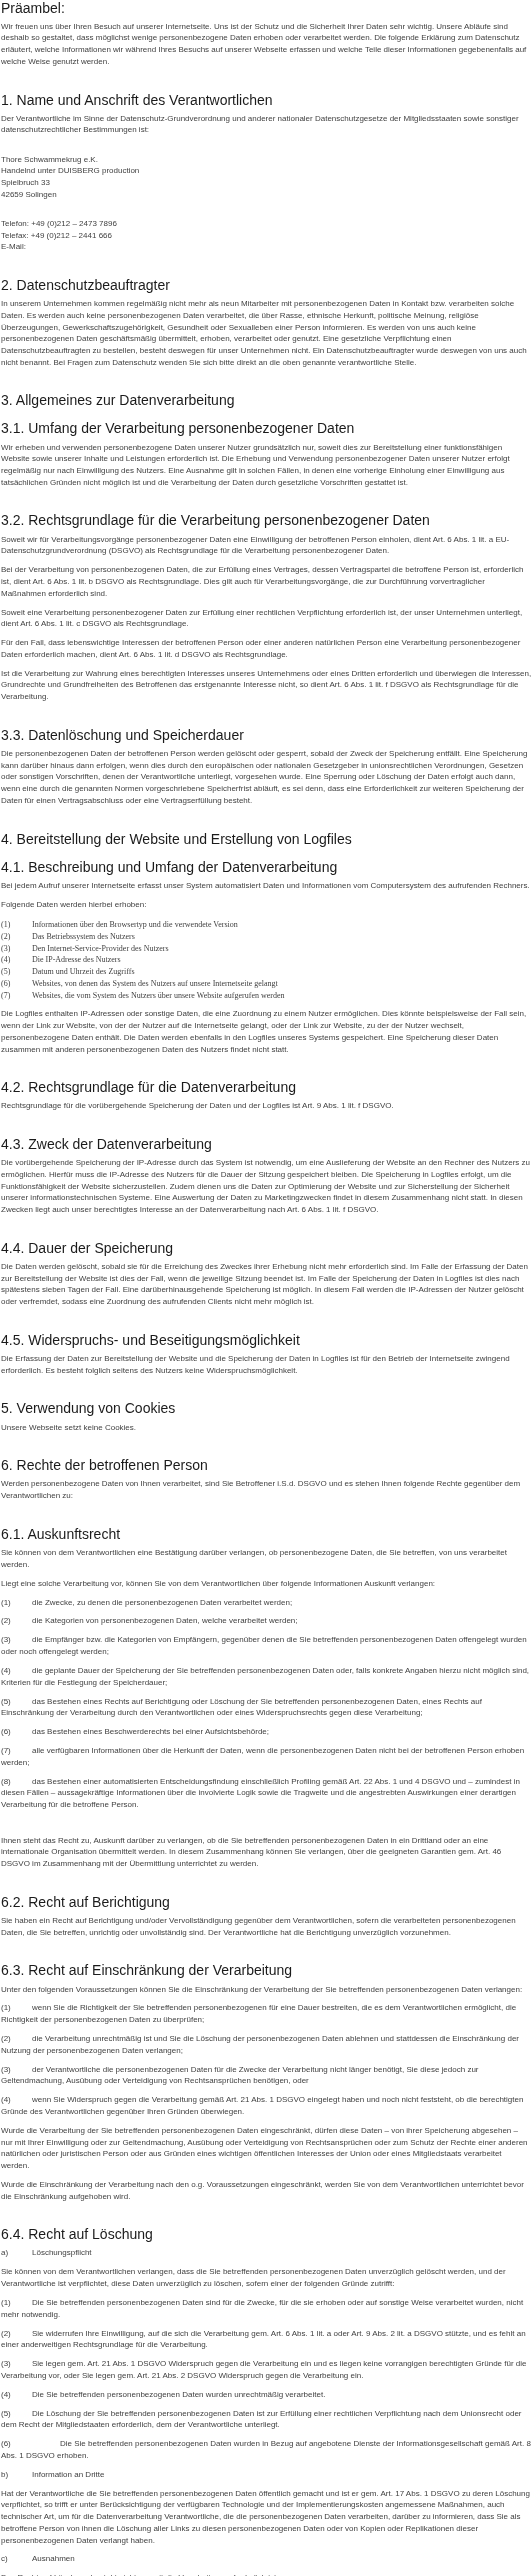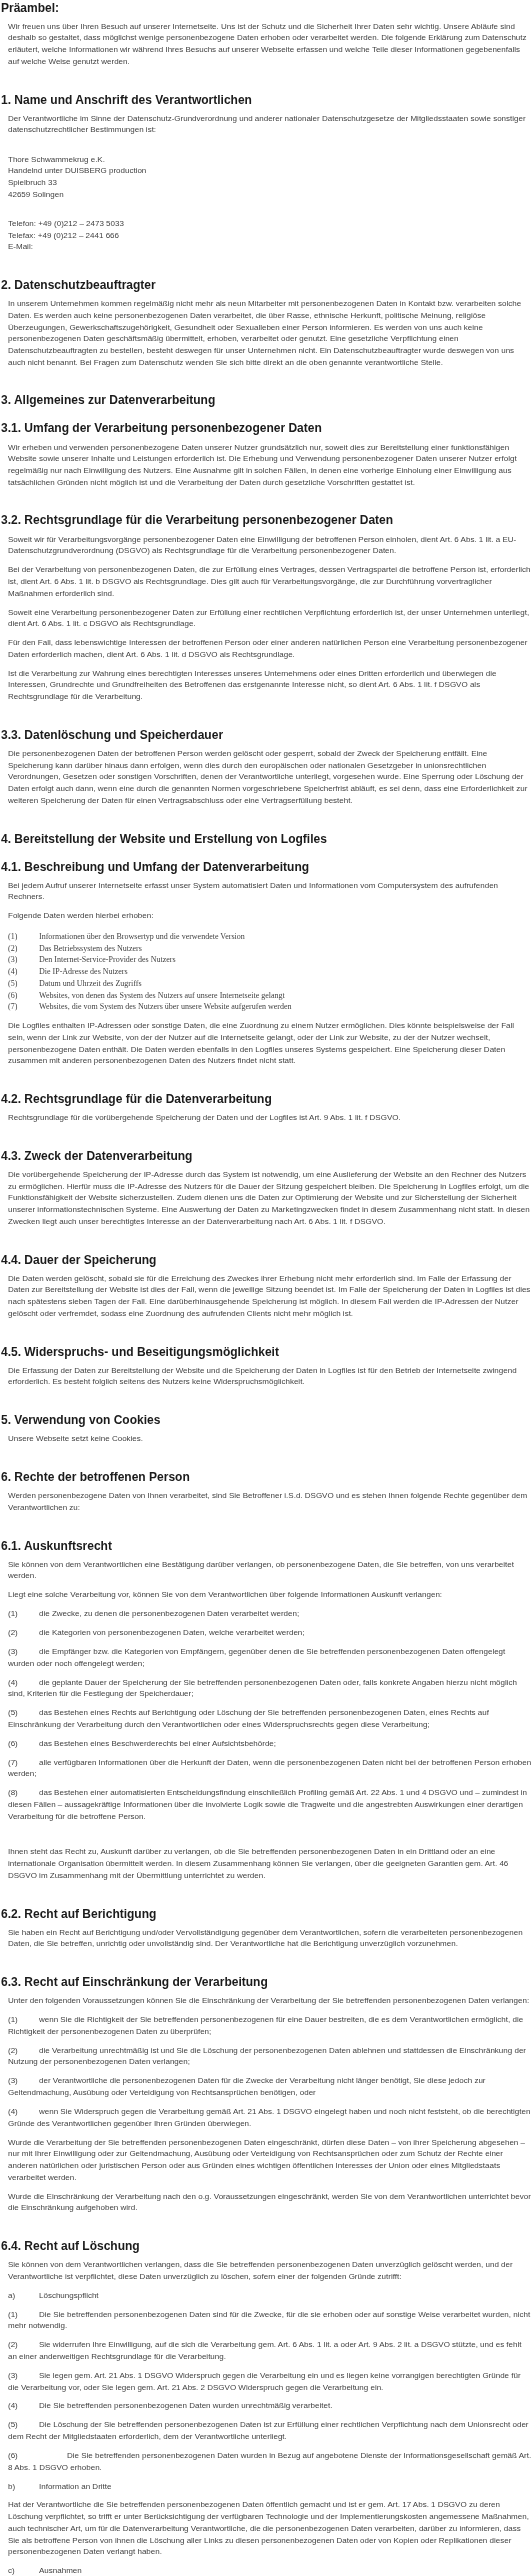--- a/index.html
+++ b/index.html
@@ -5,26 +5,26 @@
   html, body { margin: 0; padding: 0; background: #ffffff; }
   body {
     width: 532px;
     font-family: "Liberation Sans", "DejaVu Sans", sans-serif;
     color: #3f3f3f;
     font-size: 8px;
     line-height: 11.7px;
     -webkit-font-smoothing: antialiased;
   }
   .doc { padding: 1.5px 0.5px 13.4px 1px; }
-  .p  { margin: 0 0 7.2px 0; padding-left: 7px; }
+  .p  { margin: 0 0 7.2px 0; }
   .h  {
     margin: 26px 0 7.2px 0;
-    font-weight: bold;
+    font-weight: normal;
     color: #1b1b1b;
-    font-size: 12px;
+    font-size: 14px;
     line-height: 12px;
   }
   .h.first { margin-top: 0; }
   .h + .h { margin-top: 16px; }
   .num {
     display: inline-block;
     width: 31px;
     vertical-align: baseline;
   }
   .num.wide { width: 59px; }
@@ -34,21 +34,21 @@
 </style>
 </head>
 <body>
 
 <div class="doc">
     <div class=" h first">Präambel:</div>
     <div class="p">Wir freuen uns über Ihren Besuch auf unserer Internetseite. Uns ist der Schutz und die Sicherheit Ihrer Daten sehr wichtig. Unsere Abläufe sind deshalb so gestaltet, dass möglichst wenige personenbezogene Daten erhoben oder verarbeitet werden. Die folgende Erklärung zum Datenschutz erläutert, welche Informationen wir während Ihres Besuchs auf unserer Webseite erfassen und welche Teile dieser Informationen gegebenenfalls auf welche Weise genutzt werden.</div>
     <div class=" h">1. Name und Anschrift des Verantwortlichen</div>
     <div class="p">Der Verantwortliche im Sinne der Datenschutz-Grundverordnung und anderer nationaler Datenschutzgesetze der Mitgliedsstaaten sowie sonstiger datenschutzrechtlicher Bestimmungen ist:</div>
     <div class="gap-sm p"><span>Thore Schwammekrug e.K.</span><br><span>Handelnd unter DUISBERG production</span><br><span>Spielbruch 33</span><br><span>42659 Solingen</span></div>
-    <div class="gap-sm p"><span>Telefon: +49 (0)212 – 2473 5033</span><br><span>Telefax: +49 (0)212 – 2441 666</span><br><span>E-Mail:</span></div>
+    <div class="gap-sm p"><span>Telefon: +49 (0)212 – 2473 7896</span><br><span>Telefax: +49 (0)212 – 2441 666</span><br><span>E-Mail:</span></div>
     <div class=" h">2. Datenschutzbeauftragter</div>
     <div class="p">In unserem Unternehmen kommen regelmäßig nicht mehr als neun Mitarbeiter mit personenbezogenen Daten in Kontakt bzw. verarbeiten solche Daten. Es werden auch keine personenbezogenen Daten verarbeitet, die über Rasse, ethnische Herkunft, politische Meinung, religiöse Überzeugungen, Gewerkschaftszugehörigkeit, Gesundheit oder Sexualleben einer Person informieren. Es werden von uns auch keine personenbezogenen Daten geschäftsmäßig übermittelt, erhoben, verarbeitet oder genutzt. Eine gesetzliche Verpflichtung einen Datenschutzbeauftragten zu bestellen, besteht deswegen für unser Unternehmen nicht. Ein Datenschutzbeauftragter wurde deswegen von uns auch nicht benannt. Bei Fragen zum Datenschutz wenden Sie sich bitte direkt an die oben genannte verantwortliche Stelle.</div>
     <div class=" h">3. Allgemeines zur Datenverarbeitung</div>
     <div class=" h">3.1. Umfang der Verarbeitung personenbezogener Daten</div>
     <div class="p">Wir erheben und verwenden personenbezogene Daten unserer Nutzer grundsätzlich nur, soweit dies zur Bereitstellung einer funktionsfähigen Website sowie unserer Inhalte und Leistungen erforderlich ist. Die Erhebung und Verwendung personenbezogener Daten unserer Nutzer erfolgt regelmäßig nur nach Einwilligung des Nutzers. Eine Ausnahme gilt in solchen Fällen, in denen eine vorherige Einholung einer Einwilligung aus tatsächlichen Gründen nicht möglich ist und die Verarbeitung der Daten durch gesetzliche Vorschriften gestattet ist.</div>
     <div class=" h">3.2. Rechtsgrundlage für die Verarbeitung personenbezogener Daten</div>
     <div class="p">Soweit wir für Verarbeitungsvorgänge personenbezogener Daten eine Einwilligung der betroffenen Person einholen, dient Art. 6 Abs. 1 lit. a EU-Datenschutzgrundverordnung (DSGVO) als Rechtsgrundlage für die Verarbeitung personenbezogener Daten.</div>
     <div class="p">Bei der Verarbeitung von personenbezogenen Daten, die zur Erfüllung eines Vertrages, dessen Vertragspartei die betroffene Person ist, erforderlich ist, dient Art. 6 Abs. 1 lit. b DSGVO als Rechtsgrundlage. Dies gilt auch für Verarbeitungsvorgänge, die zur Durchführung vorvertraglicher Maßnahmen erforderlich sind.</div>
     <div class="p">Soweit eine Verarbeitung personenbezogener Daten zur Erfüllung einer rechtlichen Verpflichtung erforderlich ist, der unser Unternehmen unterliegt, dient Art. 6 Abs. 1 lit. c DSGVO als Rechtsgrundlage.</div>
     <div class="p">Für den Fall, dass lebenswichtige Interessen der betroffenen Person oder einer anderen natürlichen Person eine Verarbeitung personenbezogener Daten erforderlich machen, dient Art. 6 Abs. 1 lit. d DSGVO als Rechtsgrundlage.</div>
@@ -97,22 +97,22 @@
     <div class="p">Sie haben ein Recht auf Berichtigung und/oder Vervollständigung gegenüber dem Verantwortlichen, sofern die verarbeiteten personenbezogenen Daten, die Sie betreffen, unrichtig oder unvollständig sind. Der Verantwortliche hat die Berichtigung unverzüglich vorzunehmen.</div>
     <div class=" h">6.3. Recht auf Einschränkung der Verarbeitung</div>
     <div class="p">Unter den folgenden Voraussetzungen können Sie die Einschränkung der Verarbeitung der Sie betreffenden personenbezogenen Daten verlangen:</div>
     <div class="p"><span class="num">(1)</span><span>wenn Sie die Richtigkeit der Sie betreffenden personenbezogenen für eine Dauer bestreiten, die es dem Verantwortlichen ermöglicht, die Richtigkeit der personenbezogenen Daten zu überprüfen;</span></div>
     <div class="p"><span class="num">(2)</span><span>die Verarbeitung unrechtmäßig ist und Sie die Löschung der personenbezogenen Daten ablehnen und stattdessen die Einschränkung der Nutzung der personenbezogenen Daten verlangen;</span></div>
     <div class="p"><span class="num">(3)</span><span>der Verantwortliche die personenbezogenen Daten für die Zwecke der Verarbeitung nicht länger benötigt, Sie diese jedoch zur Geltendmachung, Ausübung oder Verteidigung von Rechtsansprüchen benötigen, oder</span></div>
     <div class="p"><span class="num">(4)</span><span>wenn Sie Widerspruch gegen die Verarbeitung gemäß Art. 21 Abs. 1 DSGVO eingelegt haben und noch nicht feststeht, ob die berechtigten Gründe des Verantwortlichen gegenüber Ihren Gründen überwiegen.</span></div>
     <div class="p">Wurde die Verarbeitung der Sie betreffenden personenbezogenen Daten eingeschränkt, dürfen diese Daten – von ihrer Speicherung abgesehen – nur mit Ihrer Einwilligung oder zur Geltendmachung, Ausübung oder Verteidigung von Rechtsansprüchen oder zum Schutz der Rechte einer anderen natürlichen oder juristischen Person oder aus Gründen eines wichtigen öffentlichen Interesses der Union oder eines Mitgliedstaats verarbeitet werden.</div>
     <div class="p">Wurde die Einschränkung der Verarbeitung nach den o.g. Voraussetzungen eingeschränkt, werden Sie von dem Verantwortlichen unterrichtet bevor die Einschränkung aufgehoben wird.</div>
     <div class=" h">6.4. Recht auf Löschung</div>
+    <div class="p"><span class="num">a)</span><span>Löschungspflicht</span></div>
     <div class="p">Sie können von dem Verantwortlichen verlangen, dass die Sie betreffenden personenbezogenen Daten unverzüglich gelöscht werden, und der Verantwortliche ist verpflichtet, diese Daten unverzüglich zu löschen, sofern einer der folgenden Gründe zutrifft:</div>
-    <div class="p"><span class="num">a)</span><span>Löschungspflicht</span></div>
     <div class="p"><span class="num">(1)</span><span>Die Sie betreffenden personenbezogenen Daten sind für die Zwecke, für die sie erhoben oder auf sonstige Weise verarbeitet wurden, nicht mehr notwendig.</span></div>
     <div class="p"><span class="num">(2)</span><span>Sie widerrufen Ihre Einwilligung, auf die sich die Verarbeitung gem. Art. 6 Abs. 1 lit. a oder Art. 9 Abs. 2 lit. a DSGVO stützte, und es fehlt an einer anderweitigen Rechtsgrundlage für die Verarbeitung.</span></div>
     <div class="p"><span class="num">(3)</span><span>Sie legen gem. Art. 21 Abs. 1 DSGVO Widerspruch gegen die Verarbeitung ein und es liegen keine vorrangigen berechtigten Gründe für die Verarbeitung vor, oder Sie legen gem. Art. 21 Abs. 2 DSGVO Widerspruch gegen die Verarbeitung ein.</span></div>
     <div class="p"><span class="num">(4)</span><span>Die Sie betreffenden personenbezogenen Daten wurden unrechtmäßig verarbeitet.</span></div>
     <div class="p"><span class="num">(5)</span><span>Die Löschung der Sie betreffenden personenbezogenen Daten ist zur Erfüllung einer rechtlichen Verpflichtung nach dem Unionsrecht oder dem Recht der Mitgliedstaaten erforderlich, dem der Verantwortliche unterliegt.</span></div>
     <div class="p"><span class="num wide">(6)</span><span>Die Sie betreffenden personenbezogenen Daten wurden in Bezug auf angebotene Dienste der Informationsgesellschaft gemäß Art. 8 Abs. 1 DSGVO erhoben.</span></div>
     <div class="p"><span class="num">b)</span><span>Information an Dritte</span></div>
     <div class="p">Hat der Verantwortliche die Sie betreffenden personenbezogenen Daten öffentlich gemacht und ist er gem. Art. 17 Abs. 1 DSGVO zu deren Löschung verpflichtet, so trifft er unter Berücksichtigung der verfügbaren Technologie und der Implementierungskosten angemessene Maßnahmen, auch technischer Art, um für die Datenverarbeitung Verantwortliche, die die personenbezogenen Daten verarbeiten, darüber zu informieren, dass Sie als betroffene Person von ihnen die Löschung aller Links zu diesen personenbezogenen Daten oder von Kopien oder Replikationen dieser personenbezogenen Daten verlangt haben.</div>
     <div class="p"><span class="num">c)</span><span>Ausnahmen</span></div>
     <div class="p">Das Recht auf Löschung besteht nicht, soweit die Verarbeitung erforderlich ist</div>

